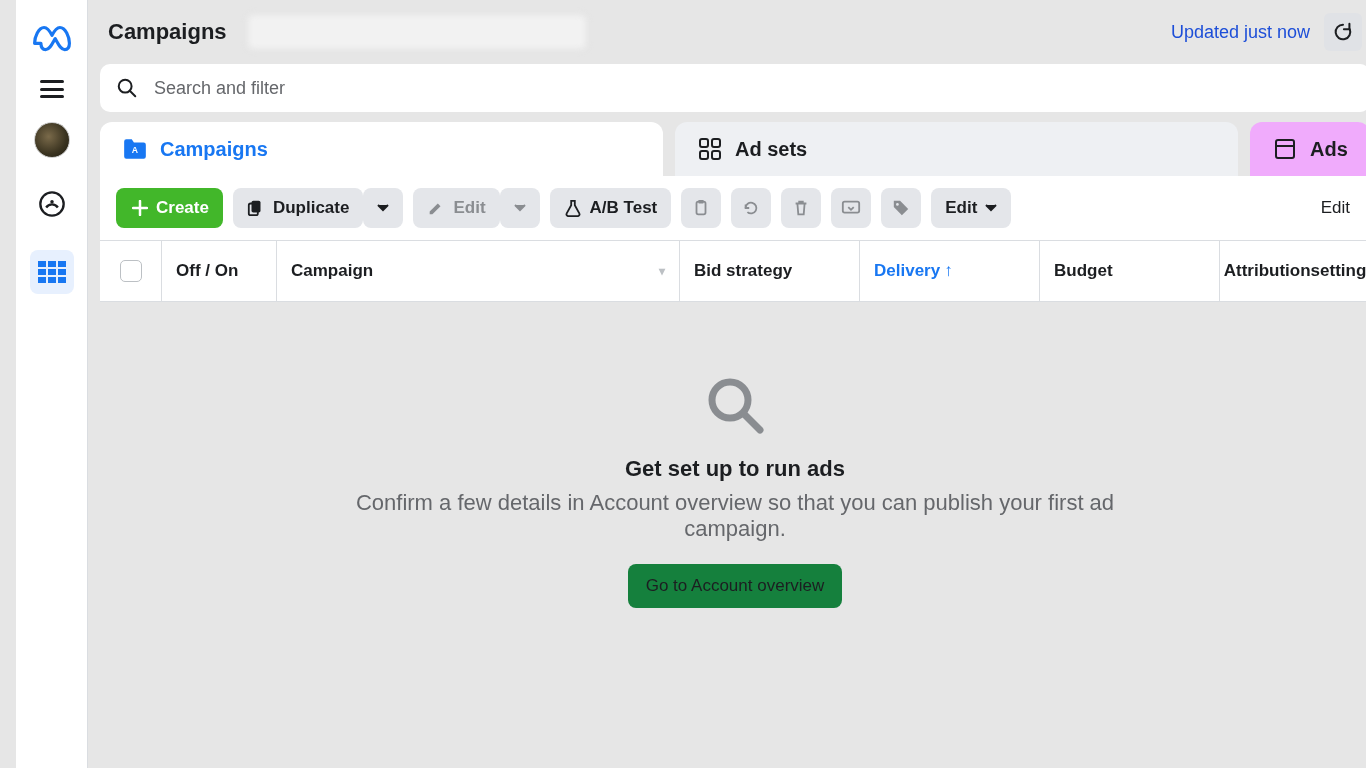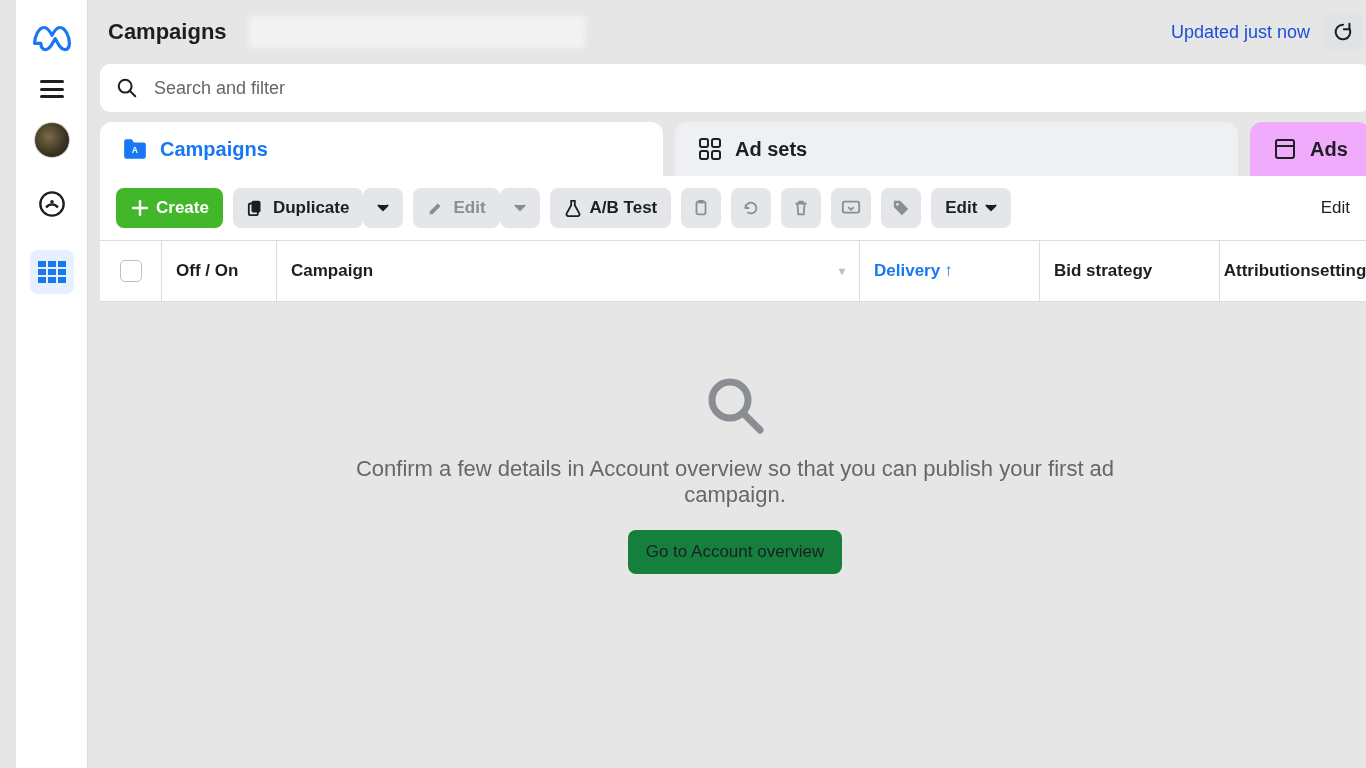--- a/index.html
+++ b/index.html
@@ -252,39 +252,43 @@
         <div class="th checkbox">
           <div class="checkbox-box"></div>
         </div>
         <div class="th onoff">
           <span>Off / On</span>
         </div>
         <div class="th campaign">
           <span>Campaign</span>
           <span class="sort-caret">▾</span>
         </div>
+        <div class="th bid">
+          <span>Bid strategy</span>
+        </div>
         <div class="th delivery">
           <span>Delivery</span>
           <span class="sort-arrow">↑</span>
         </div>
-        <div class="th bid">
-          <span>Bid strategy</span>
+        <div class="th budget">
+          <span>Budget</span>
         </div>
         <div class="th attr">
           <span>Attribution</span>
           <span>setting</span>
         </div>
       </div>
     </div>
 
     <div class="empty-area">
       <div class="empty-icon">
         <svg width="66" height="66" viewBox="0 0 66 66">
             <circle cx="28" cy="28" r="18" fill="none" stroke="#8a8d91" stroke-width="7"></circle>
             <line x1="42" y1="42" x2="58" y2="58" stroke="#8a8d91" stroke-width="7" stroke-linecap="round"></line>
           </svg>
       </div>
+      <div class="empty-title">Get set up to run ads</div>
       <div class="empty-sub">Confirm a few details in Account overview so that you can publish your first ad campaign.</div>
       <div class="empty-btn">Go to Account overview</div>
     </div>
 
   </div>
 </div>
 
 </body></html>

